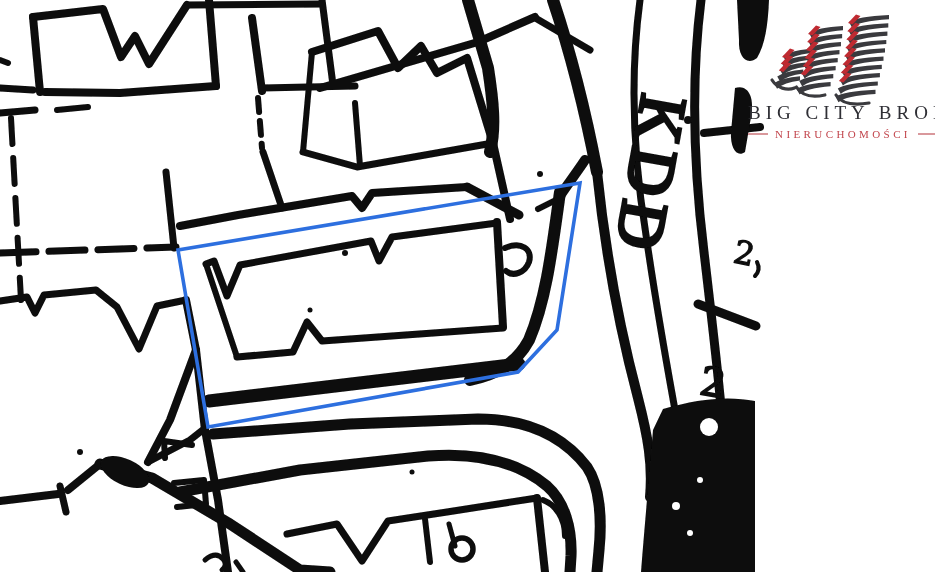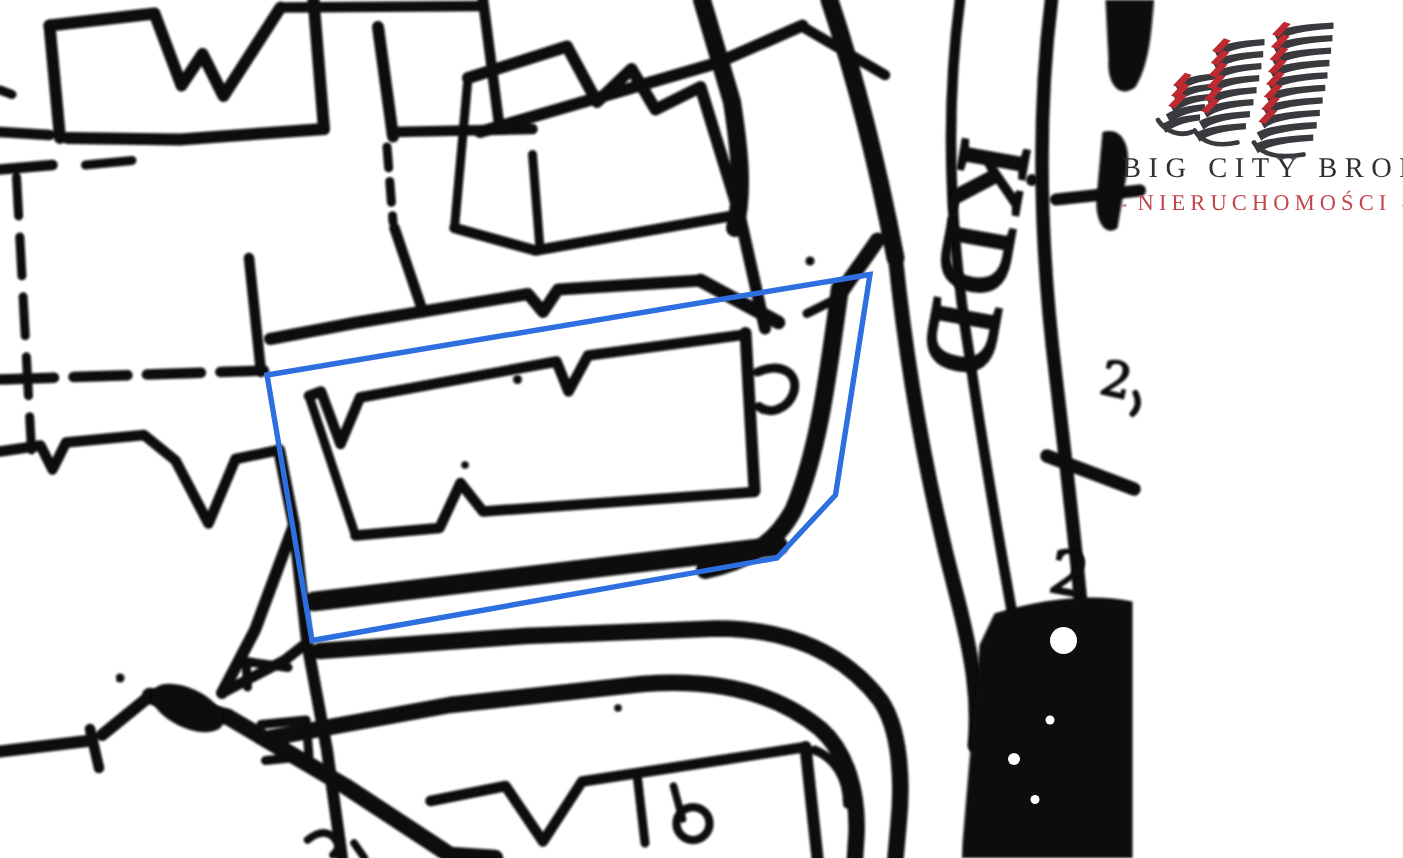--- a/index.html
+++ b/index.html
@@ -14,21 +14,21 @@
     font-size:19px;letter-spacing:5px;font-weight:400;
     color:#2f2f35;white-space:nowrap;
   }
   .brand-tagline-row{
     position:absolute;left:748px;top:128px;width:190px;
     display:flex;align-items:center;justify-content:center;gap:7px;
   }
   .tag-dash{width:27px;height:2px;background:#d9989c;}
   .brand-tagline{
     font-family:"Liberation Serif",serif;
-    font-size:15px;letter-spacing:3.4px;font-weight:400;
+    font-size:11px;letter-spacing:3.4px;font-weight:400;
     color:#c2454c;white-space:nowrap;
   }
 </style>
 </head>
 <body>
 
 <div class="stage">
 
 <svg width="935" height="572" viewBox="0 0 935 572">
   <defs>

